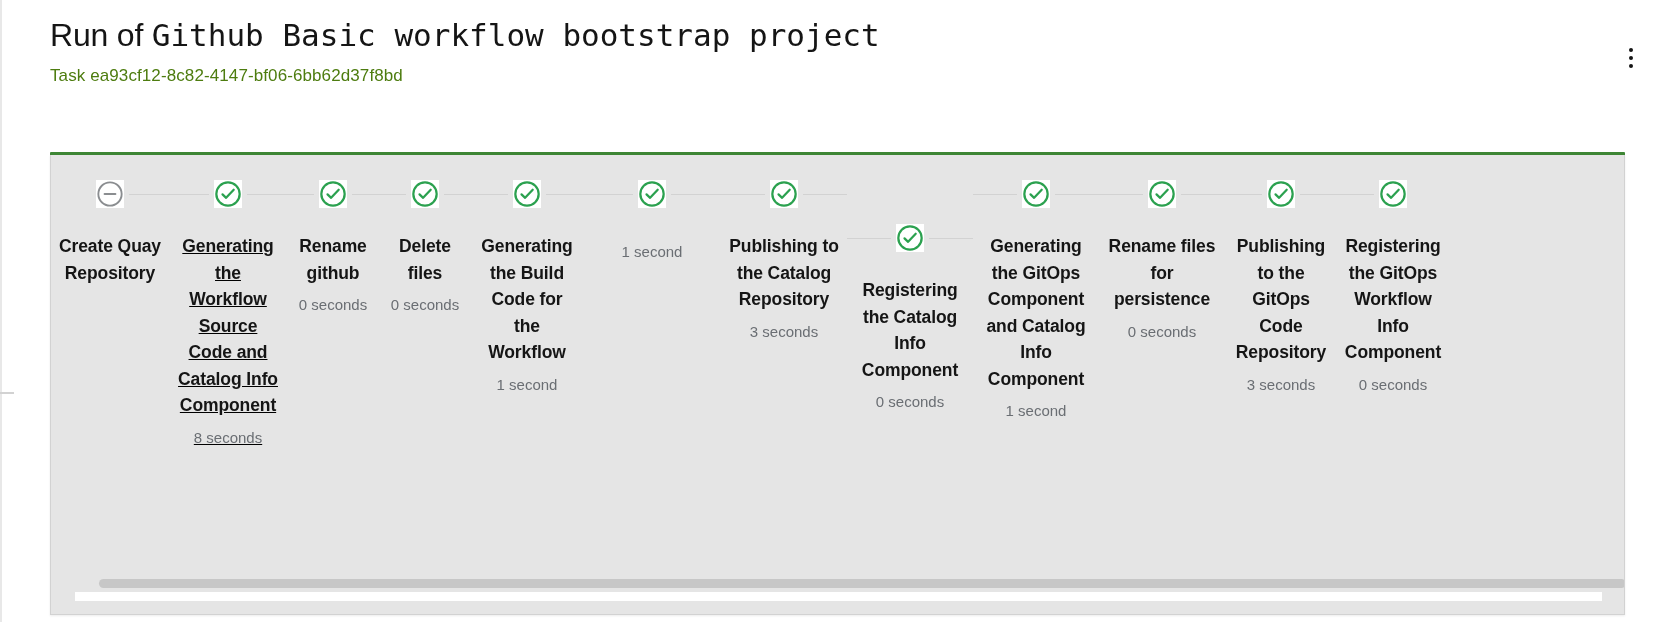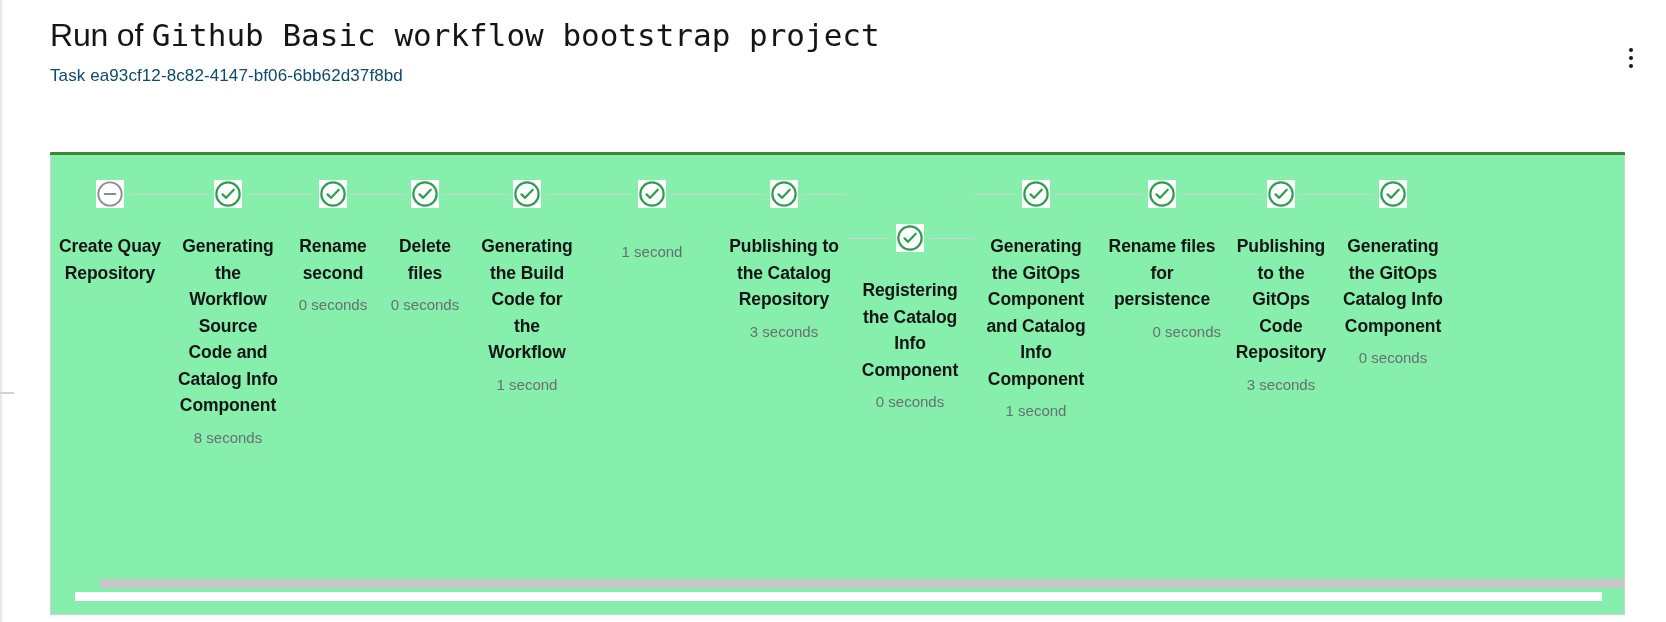--- a/index.html
+++ b/index.html
@@ -59,21 +59,21 @@
   .title-mono {
     font-family: "DejaVu Sans Mono", monospace;
     font-size: 31px;
     letter-spacing: 0px;
   }
 
   .page-subtitle {
     margin-top: 9px;
     font-size: 17px;
     line-height: 22px;
-    color: #0c4a6e;
+    color: #4d7c0f;
     font-family: "Liberation Sans", sans-serif;
     letter-spacing: 0.1px;
   }
 
   
   .kebab {
     position: absolute;
     right: 18px;
     top: 40px;
     width: 34px;
@@ -93,21 +93,21 @@
     background: #151515;
   }
 
   
   .card {
     position: absolute;
     left: 50px;
     top: 155px;
     width: 1575px;
     height: 460px;
-    background: #86efac;
+    background: #e5e5e5;
     border: 1px solid #d2d2d2;
     border-top: none;
     box-shadow: 0 1px 2px rgba(3,3,3,0.08);
     overflow: hidden;
   }
   .card-topbar {
     position: absolute;
     left: 50px;
     top: 152px;
     width: 1575px;
@@ -232,21 +232,21 @@
             <div class="connector right"></div>
             <div class="step-icon">
               <svg width="28" height="28" viewBox="0 0 24 24" fill="none">
                 <circle cx="12" cy="12" r="10" stroke="#8a8d90" stroke-width="1.6" fill="#fff"></circle>
                 <path d="M7.4 12 H16.6" stroke="#8a8d90" stroke-width="1.8" stroke-linecap="round"></path>
               </svg>
             </div>
           </div>
           <div class="step-label">Create Quay Repository</div>
         </div>
-        <div class="step" style="width: 118px;">
+        <div class="step" style="width: 118px; text-decoration: underline;">
           <div class="step-iconrow">
             <div class="connector left"></div>
             <div class="connector right"></div>
             <div class="step-icon">
               <svg width="28" height="28" viewBox="0 0 24 24" fill="none">
                 <circle cx="12" cy="12" r="10" stroke="#2ba14f" stroke-width="1.9" fill="#fff"></circle>
                 <path d="M7.3 12.3 L10.4 15.3 L16.9 8.4" stroke="#2ba14f" stroke-width="1.9" stroke-linecap="round" stroke-linejoin="round" fill="none"></path>
               </svg>
             </div>
           </div>
@@ -257,21 +257,21 @@
           <div class="step-iconrow">
             <div class="connector left"></div>
             <div class="connector right"></div>
             <div class="step-icon">
               <svg width="28" height="28" viewBox="0 0 24 24" fill="none">
                 <circle cx="12" cy="12" r="10" stroke="#2ba14f" stroke-width="1.9" fill="#fff"></circle>
                 <path d="M7.3 12.3 L10.4 15.3 L16.9 8.4" stroke="#2ba14f" stroke-width="1.9" stroke-linecap="round" stroke-linejoin="round" fill="none"></path>
               </svg>
             </div>
           </div>
-          <div class="step-label">Rename second</div>
+          <div class="step-label">Rename github</div>
           <div class="step-time">0 seconds</div>
         </div>
         <div class="step" style="width: 92px;">
           <div class="step-iconrow">
             <div class="connector left"></div>
             <div class="connector right"></div>
             <div class="step-icon">
               <svg width="28" height="28" viewBox="0 0 24 24" fill="none">
                 <circle cx="12" cy="12" r="10" stroke="#2ba14f" stroke-width="1.9" fill="#fff"></circle>
                 <path d="M7.3 12.3 L10.4 15.3 L16.9 8.4" stroke="#2ba14f" stroke-width="1.9" stroke-linecap="round" stroke-linejoin="round" fill="none"></path>
@@ -343,21 +343,21 @@
             <div class="step-icon">
               <svg width="28" height="28" viewBox="0 0 24 24" fill="none">
                 <circle cx="12" cy="12" r="10" stroke="#2ba14f" stroke-width="1.9" fill="#fff"></circle>
                 <path d="M7.3 12.3 L10.4 15.3 L16.9 8.4" stroke="#2ba14f" stroke-width="1.9" stroke-linecap="round" stroke-linejoin="round" fill="none"></path>
               </svg>
             </div>
           </div>
           <div class="step-label">Generating the GitOps Component and Catalog Info Component</div>
           <div class="step-time">1 second</div>
         </div>
-        <div class="step" style="width: 126px; align-items: flex-end;">
+        <div class="step" style="width: 126px;">
           <div class="step-iconrow">
             <div class="connector left"></div>
             <div class="connector right"></div>
             <div class="step-icon">
               <svg width="28" height="28" viewBox="0 0 24 24" fill="none">
                 <circle cx="12" cy="12" r="10" stroke="#2ba14f" stroke-width="1.9" fill="#fff"></circle>
                 <path d="M7.3 12.3 L10.4 15.3 L16.9 8.4" stroke="#2ba14f" stroke-width="1.9" stroke-linecap="round" stroke-linejoin="round" fill="none"></path>
               </svg>
             </div>
           </div>
@@ -381,21 +381,21 @@
         <div class="step" style="width: 112px;">
           <div class="step-iconrow">
             <div class="connector left"></div>
             <div class="step-icon">
               <svg width="28" height="28" viewBox="0 0 24 24" fill="none">
                 <circle cx="12" cy="12" r="10" stroke="#2ba14f" stroke-width="1.9" fill="#fff"></circle>
                 <path d="M7.3 12.3 L10.4 15.3 L16.9 8.4" stroke="#2ba14f" stroke-width="1.9" stroke-linecap="round" stroke-linejoin="round" fill="none"></path>
               </svg>
             </div>
           </div>
-          <div class="step-label">Generating the GitOps Catalog Info Component</div>
+          <div class="step-label">Registering the GitOps Workflow Info Component</div>
           <div class="step-time">0 seconds</div>
         </div>
       </div>
 
     <div class="hscroll-track">
       <div class="hscroll-thumb"></div>
     </div>
   </div>
 
 </div>

